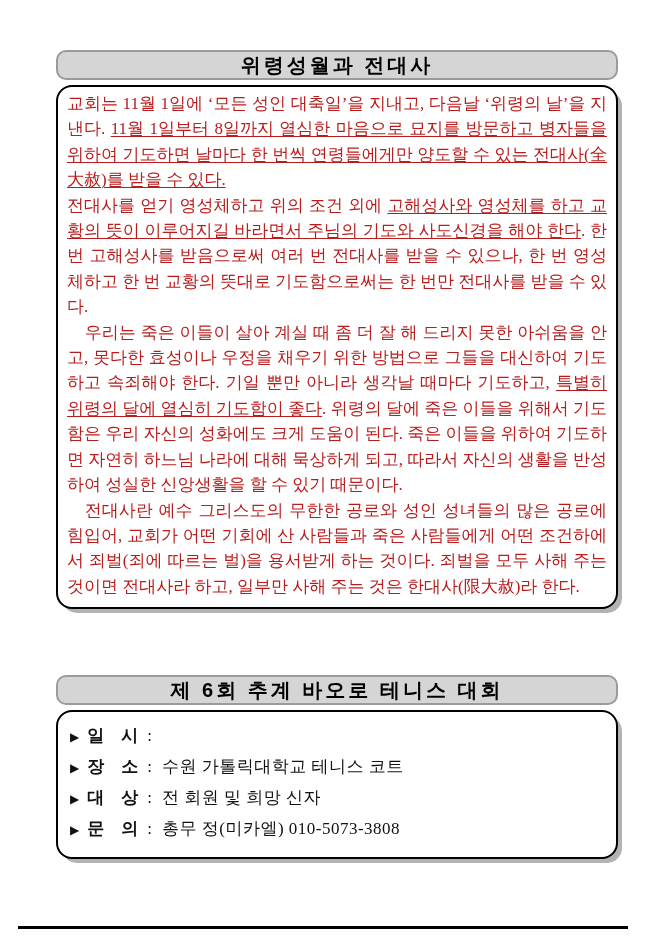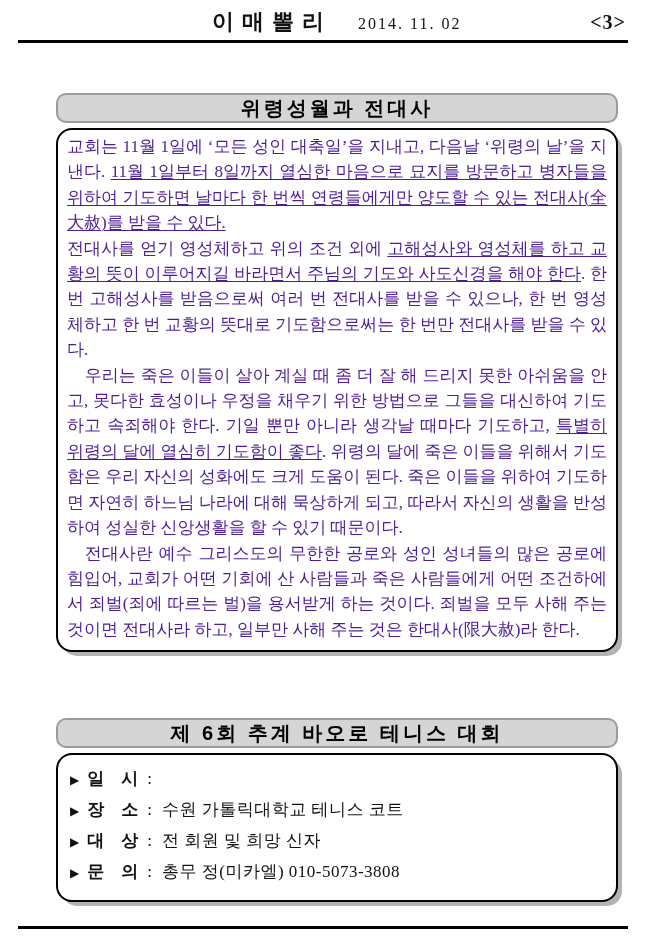--- a/index.html
+++ b/index.html
@@ -75,21 +75,21 @@
     box-shadow:5px 5px 0 -1px var(--box-shadow);
     background:#fff;
   }
 
   
   .article-body{
     padding:4px 9px 8px 9px;
     font-size:17px;
     line-height:25.4px;
     text-align:justify;
-    color:#4c1d95;
+    color:#b91c1c;
   }
   .para{margin:0;}
   .para.indent{text-indent:1.05em;}
   .u{
     text-decoration:underline;
     text-decoration-thickness:1px;
     text-underline-offset:2px;
   }
 
   
@@ -126,25 +126,20 @@
     right:18px;
     top:926px;
     border-top:3px solid #000;
   }
 </style>
 </head>
 <body>
 
 <div class="page">
 
-  <div class="header">
-    <span class="h-title">이매뽈리</span>
-    <span class="h-date">2014. 11. 02</span>
-    <span class="h-page">&lt;3&gt;</span>
-  </div>
 
   <section class="article">
     <div class="pill">
       <span>위령성월과 전대사</span>
     </div>
     <div class="textbox article-body">
         <p class="para"><span>교회는 11월 1일에 ‘모든 성인 대축일’을 지내고, 다음날 ‘위령의 날’을 지낸다. </span><span class="u">11월 1일부터 8일까지 열심한 마음으로 묘지를 방문하고 병자들을 위하여 기도하면 날마다 한 번씩 연령들에게만 양도할 수 있는 전대사(全大赦)를 받을 수 있다.</span></p>
         <p class="para"><span>전대사를 얻기 영성체하고 위의 조건 외에 </span><span class="u">고해성사와 영성체를 하고 교황의 뜻이 이루어지길 바라면서 주님의 기도와 사도신경을 해야 한다</span><span>. 한 번 고해성사를 받음으로써 여러 번 전대사를 받을 수 있으나, 한 번 영성체하고 한 번 교황의 뜻대로 기도함으로써는 한 번만 전대사를 받을 수 있다.</span></p>
         <p class="para indent"><span>우리는 죽은 이들이 살아 계실 때 좀 더 잘 해 드리지 못한 아쉬움을 안고, 못다한 효성이나 우정을 채우기 위한 방법으로 그들을 대신하여 기도하고 속죄해야 한다. 기일 뿐만 아니라 생각날 때마다 기도하고, </span><span class="u">특별히 위령의 달에 열심히 기도함이 좋다</span><span>. 위령의 달에 죽은 이들을 위해서 기도함은 우리 자신의 성화에도 크게 도움이 된다. 죽은 이들을 위하여 기도하면 자연히 하느님 나라에 대해 묵상하게 되고, 따라서 자신의 생활을 반성하여 성실한 신앙생활을 할 수 있기 때문이다.</span></p>
         <p class="para indent"><span>전대사란 예수 그리스도의 무한한 공로와 성인 성녀들의 많은 공로에 힘입어, 교회가 어떤 기회에 산 사람들과 죽은 사람들에게 어떤 조건하에서 죄벌(죄에 따르는 벌)을 용서받게 하는 것이다. 죄벌을 모두 사해 주는 것이면 전대사라 하고, 일부만 사해 주는 것은 한대사(限大赦)라 한다.</span></p>

